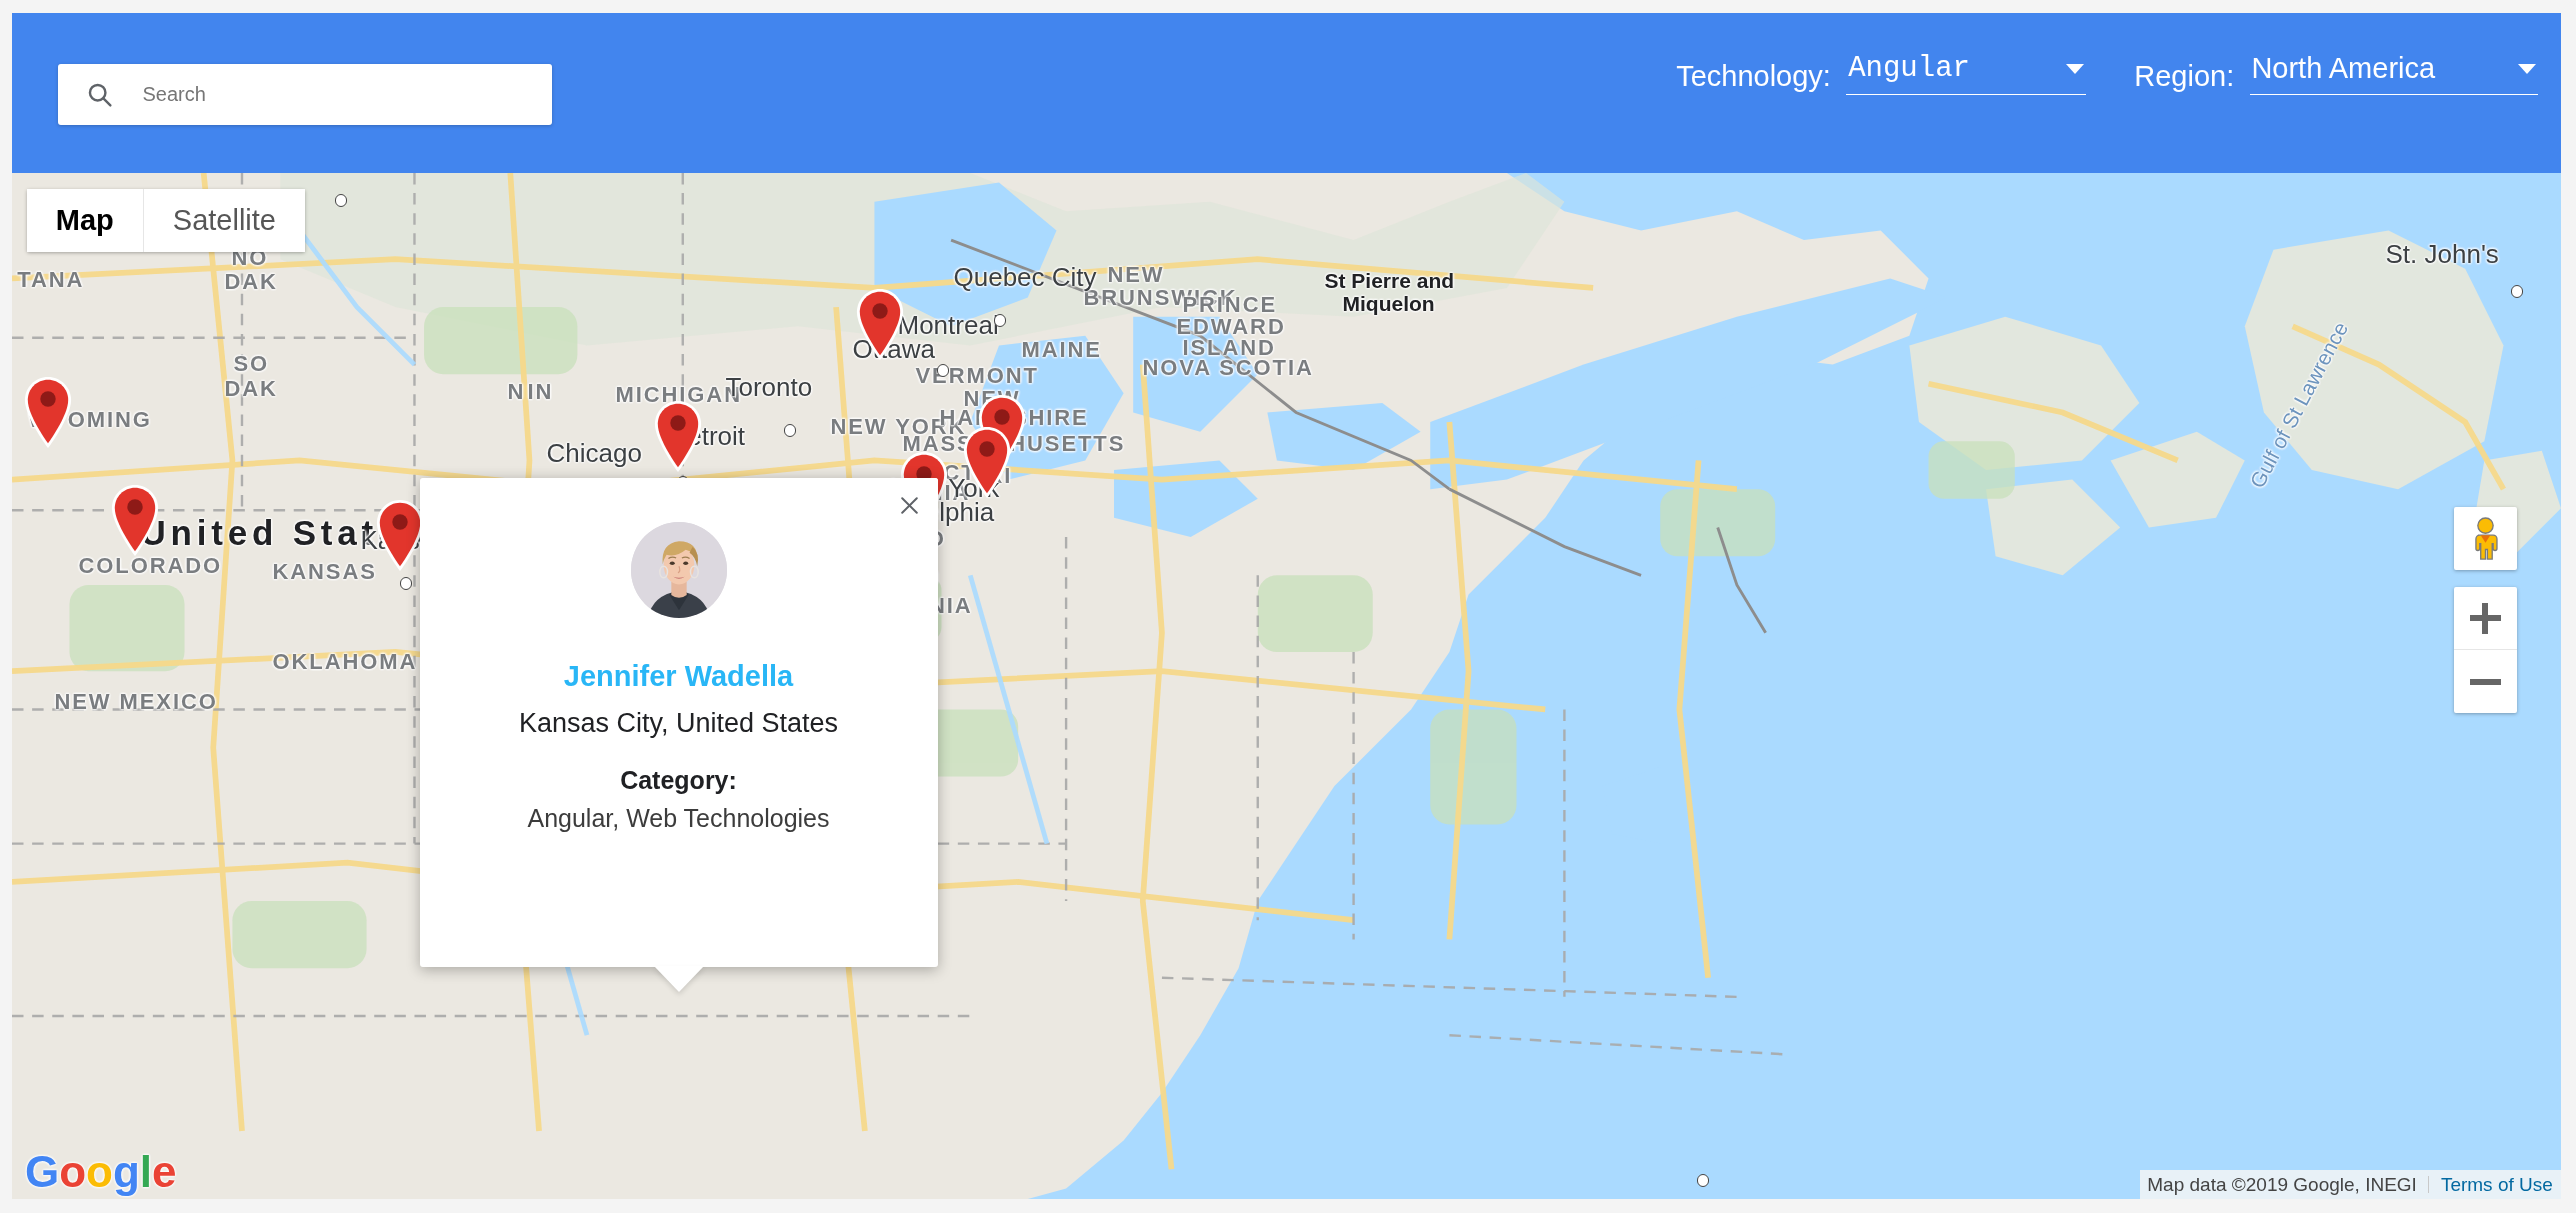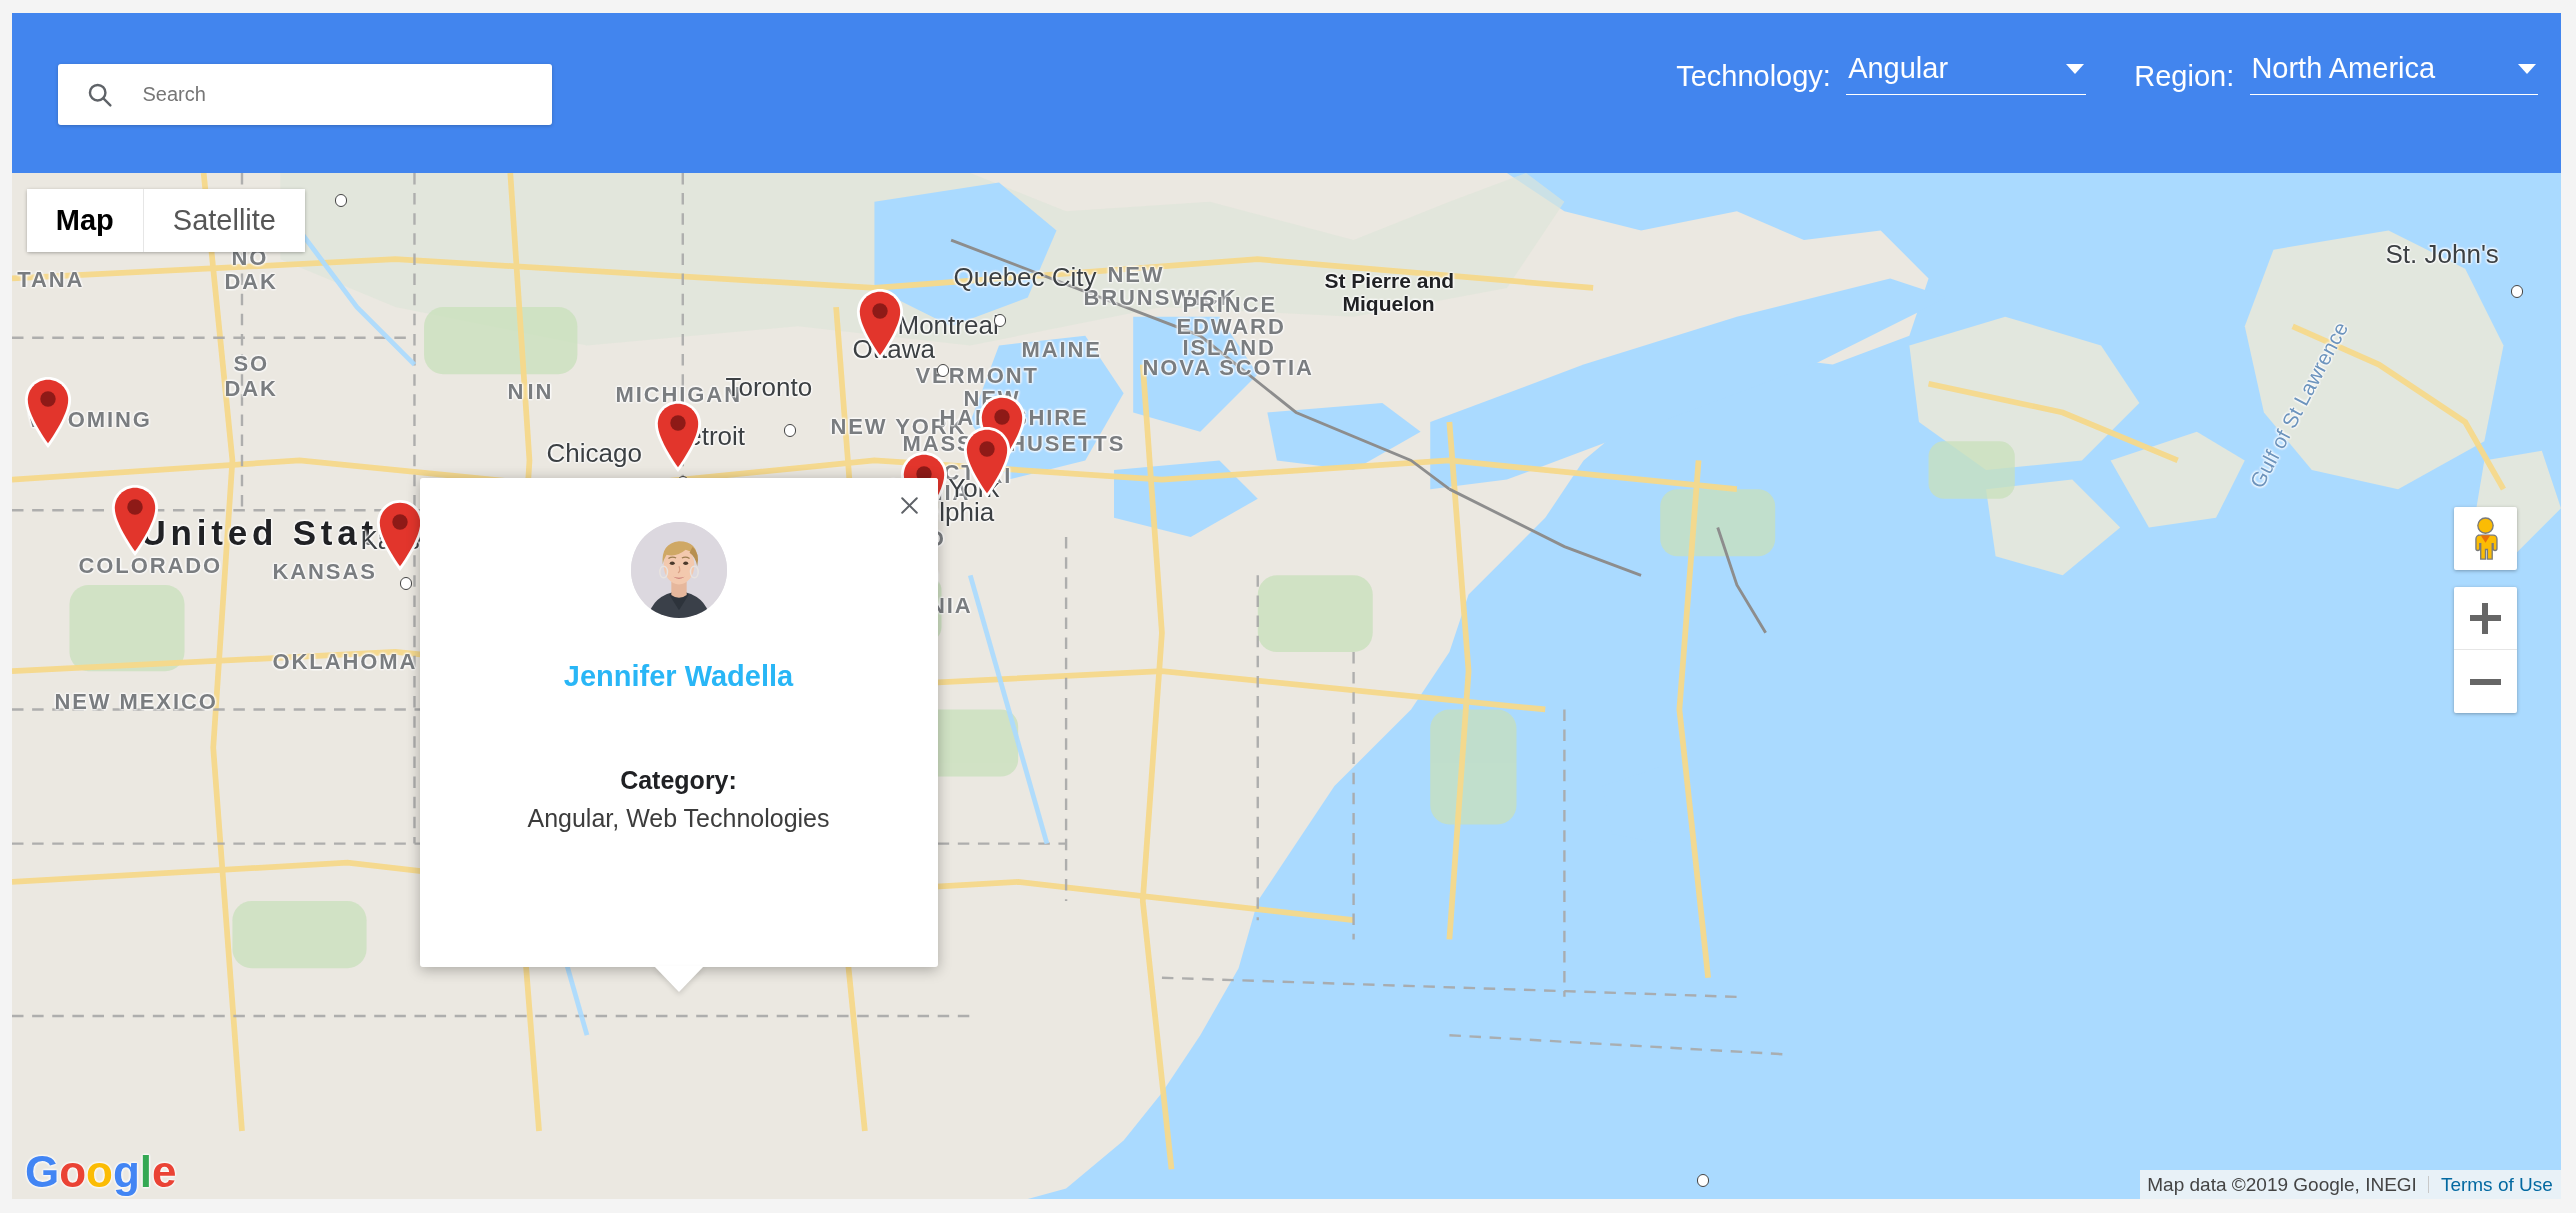--- a/index.html
+++ b/index.html
@@ -48,21 +48,21 @@
     color: #ffffff; font-size: 29px; line-height: 38px;
     margin-right: 15.3px; white-space: nowrap;
   }
   .filter-select {
     position: relative;
     border-bottom: 1.9px solid #ffffff;
     min-width: 0;
     display: flex; align-items: center; justify-content: space-between;
     padding: 0 1.9px 7.7px 1.9px;
   }
-  .filter-select.tech { width: 240px; }
+  .filter-select.tech { width: 240px; font-family: Liberation Mono, monospace; }
   .filter-select.region { width: 288px; }
   .filter-value {
     color: #ffffff; font-size: 29px; line-height: 35px; white-space: nowrap;
   }
   .caret {
     width: 0; height: 0; margin-left: 13.4px;
     border-left: 9.6px solid transparent;
     border-right: 9.6px solid transparent;
     border-top: 10.5px solid #ffffff;
   }
@@ -559,19 +559,20 @@
           <ellipse cx="57" cy="43" rx="2.6" ry="1.8" fill="#4a3a2c"></ellipse>
           <path d="M39 38 q4 -2.5 8 -0.5" stroke="#9c7c50" stroke-width="1.4" fill="none"></path>
           <path d="M53 37.5 q4 -2 8 0.5" stroke="#9c7c50" stroke-width="1.4" fill="none"></path>
 
           <path d="M50 46 q2 5 -1 7" stroke="#d9a185" stroke-width="1.3" fill="none"></path>
           <path d="M44 57 q6 4 12 0 q-6 2 -12 0" fill="#c4706d"></path>
         </svg>
       </div>
 
       <div class="person-name">Jennifer Wadella</div>
+      <div class="person-loc">Kansas City, United States</div>
       <div class="cat-label">Category:</div>
       <div class="cat-value">Angular, Web Technologies</div>
     </div>
 
   </div>
 </div>
 
 
 </body></html>

